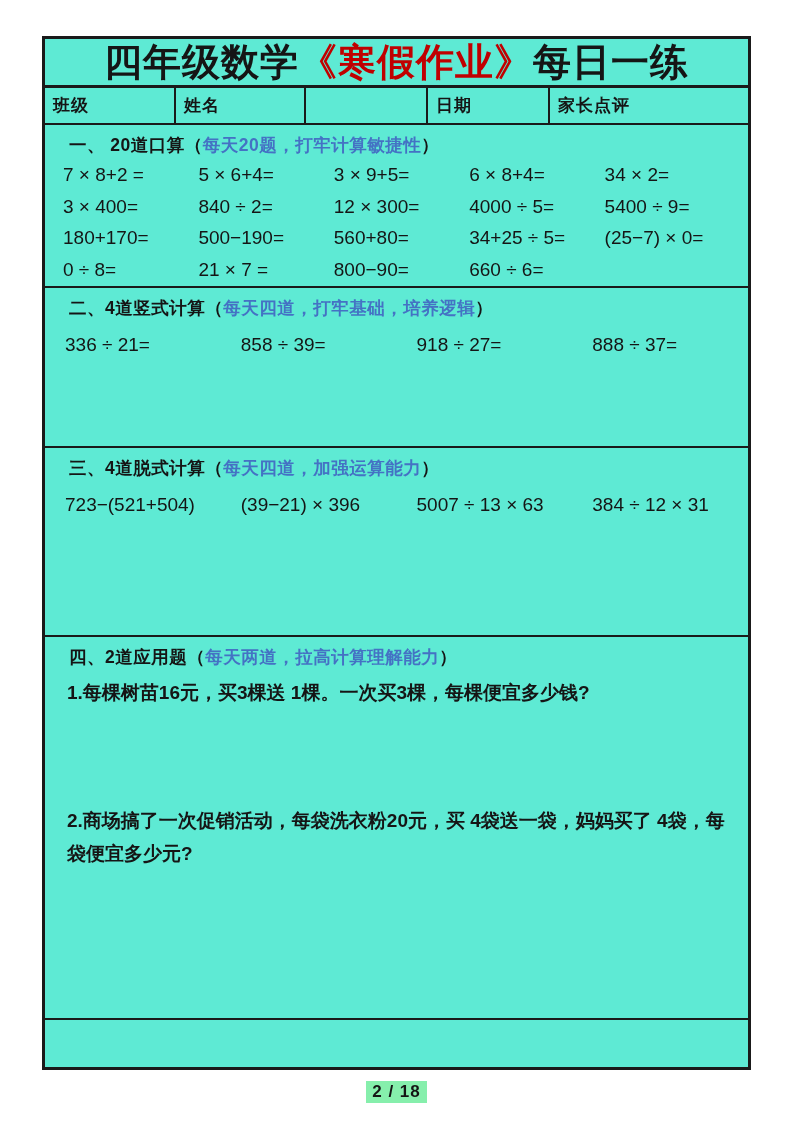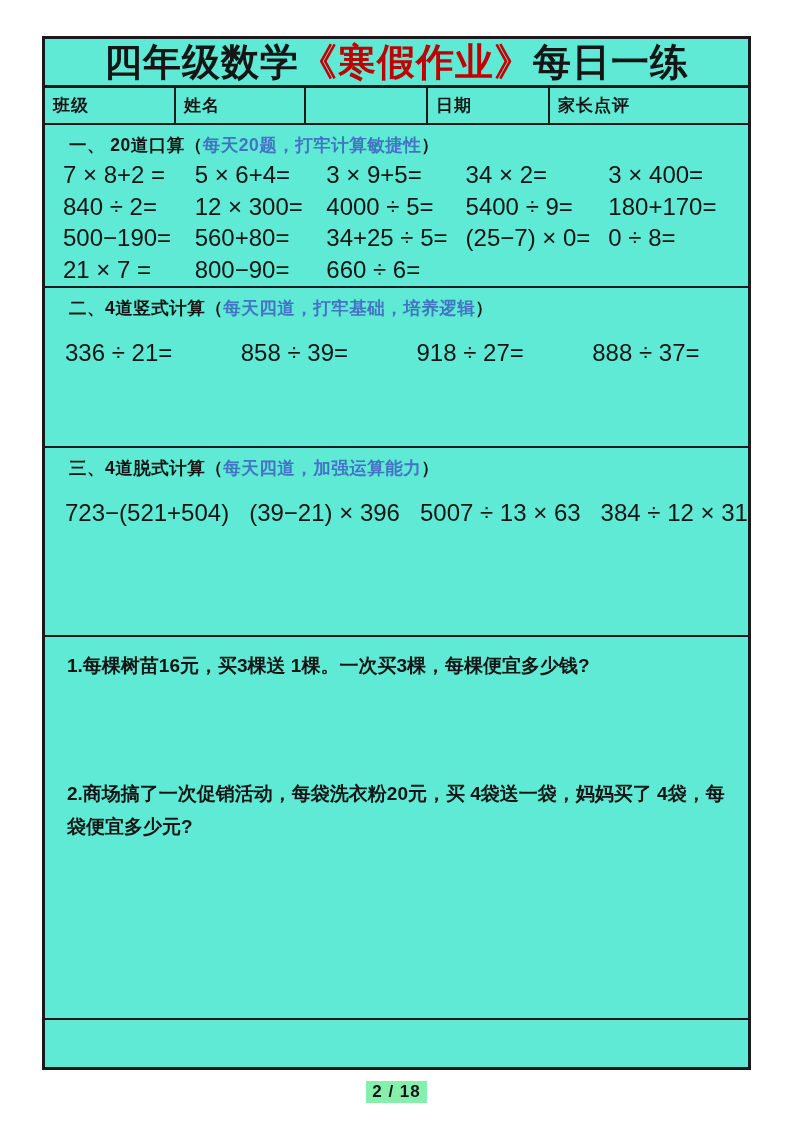--- a/index.html
+++ b/index.html
@@ -72,24 +72,24 @@
   }
   .sec-note { color: #4472C4; }
   .grid5 {
     display: grid;
     grid-template-columns: repeat(5, 1fr);
     padding-right: 26px;
   }
   .grid4 {
     display: grid;
     grid-template-columns: repeat(4, 1fr);
-    margin-top: 16px;
+    margin-top: 8px;
   }
   .prob {
-    font-size: 24px;
+    font-size: 19px;
     line-height: 31.5px;
     white-space: nowrap;
     padding-left: 18px;
   }
   .grid4 .prob { line-height: 30px; padding-left: 20px; }
   .word-problem {
     margin: 5px 14px 0 22px;
     font-size: 19px;
     font-weight: bold;
     line-height: 33px;
@@ -142,20 +142,21 @@
   </div>
 
   <div class="section sec1">
     <div class="sec-heading">
       <span>一、 20道口算</span><span>（</span><span class="sec-note">每天20题，打牢计算敏捷性</span><span>）</span>
     </div>
     <div class="grid5">
       <div class="prob">7 × 8+2 =</div>
       <div class="prob">5 × 6+4=</div>
       <div class="prob">3 × 9+5=</div>
+      <div class="prob">6 × 8+4=</div>
       <div class="prob">34 × 2=</div>
       <div class="prob">3 × 400=</div>
       <div class="prob">840 ÷ 2=</div>
       <div class="prob">12 × 300=</div>
       <div class="prob">4000 ÷ 5=</div>
       <div class="prob">5400 ÷ 9=</div>
       <div class="prob">180+170=</div>
       <div class="prob">500−190=</div>
       <div class="prob">560+80=</div>
       <div class="prob">34+25 ÷ 5=</div>
@@ -185,20 +186,23 @@
     </div>
     <div class="grid4">
       <div class="prob">723−(521+504)</div>
       <div class="prob">(39−21) × 396</div>
       <div class="prob">5007 ÷ 13 × 63</div>
       <div class="prob">384 ÷ 12 × 31</div>
     </div>
   </div>
 
   <div class="section sec4">
+    <div class="sec-heading">
+      <span>四、2道应用题</span><span>（</span><span class="sec-note">每天两道，拉高计算理解能力</span><span>）</span>
+    </div>
     <div class="word-problem">1.每棵树苗16元，买3棵送 1棵。一次买3棵，每棵便宜多少钱?</div>
     <div class="word-problem wp2">2.商场搞了一次促销活动，每袋洗衣粉20元，买 4袋送一袋，妈妈买了 4袋，每袋便宜多少元?</div>
   </div>
 
   <div class="blank-row"></div>
 
 </div>
 
 <div class="footer-wrap">
   <span class="footer-mark">2 / 18</span>

